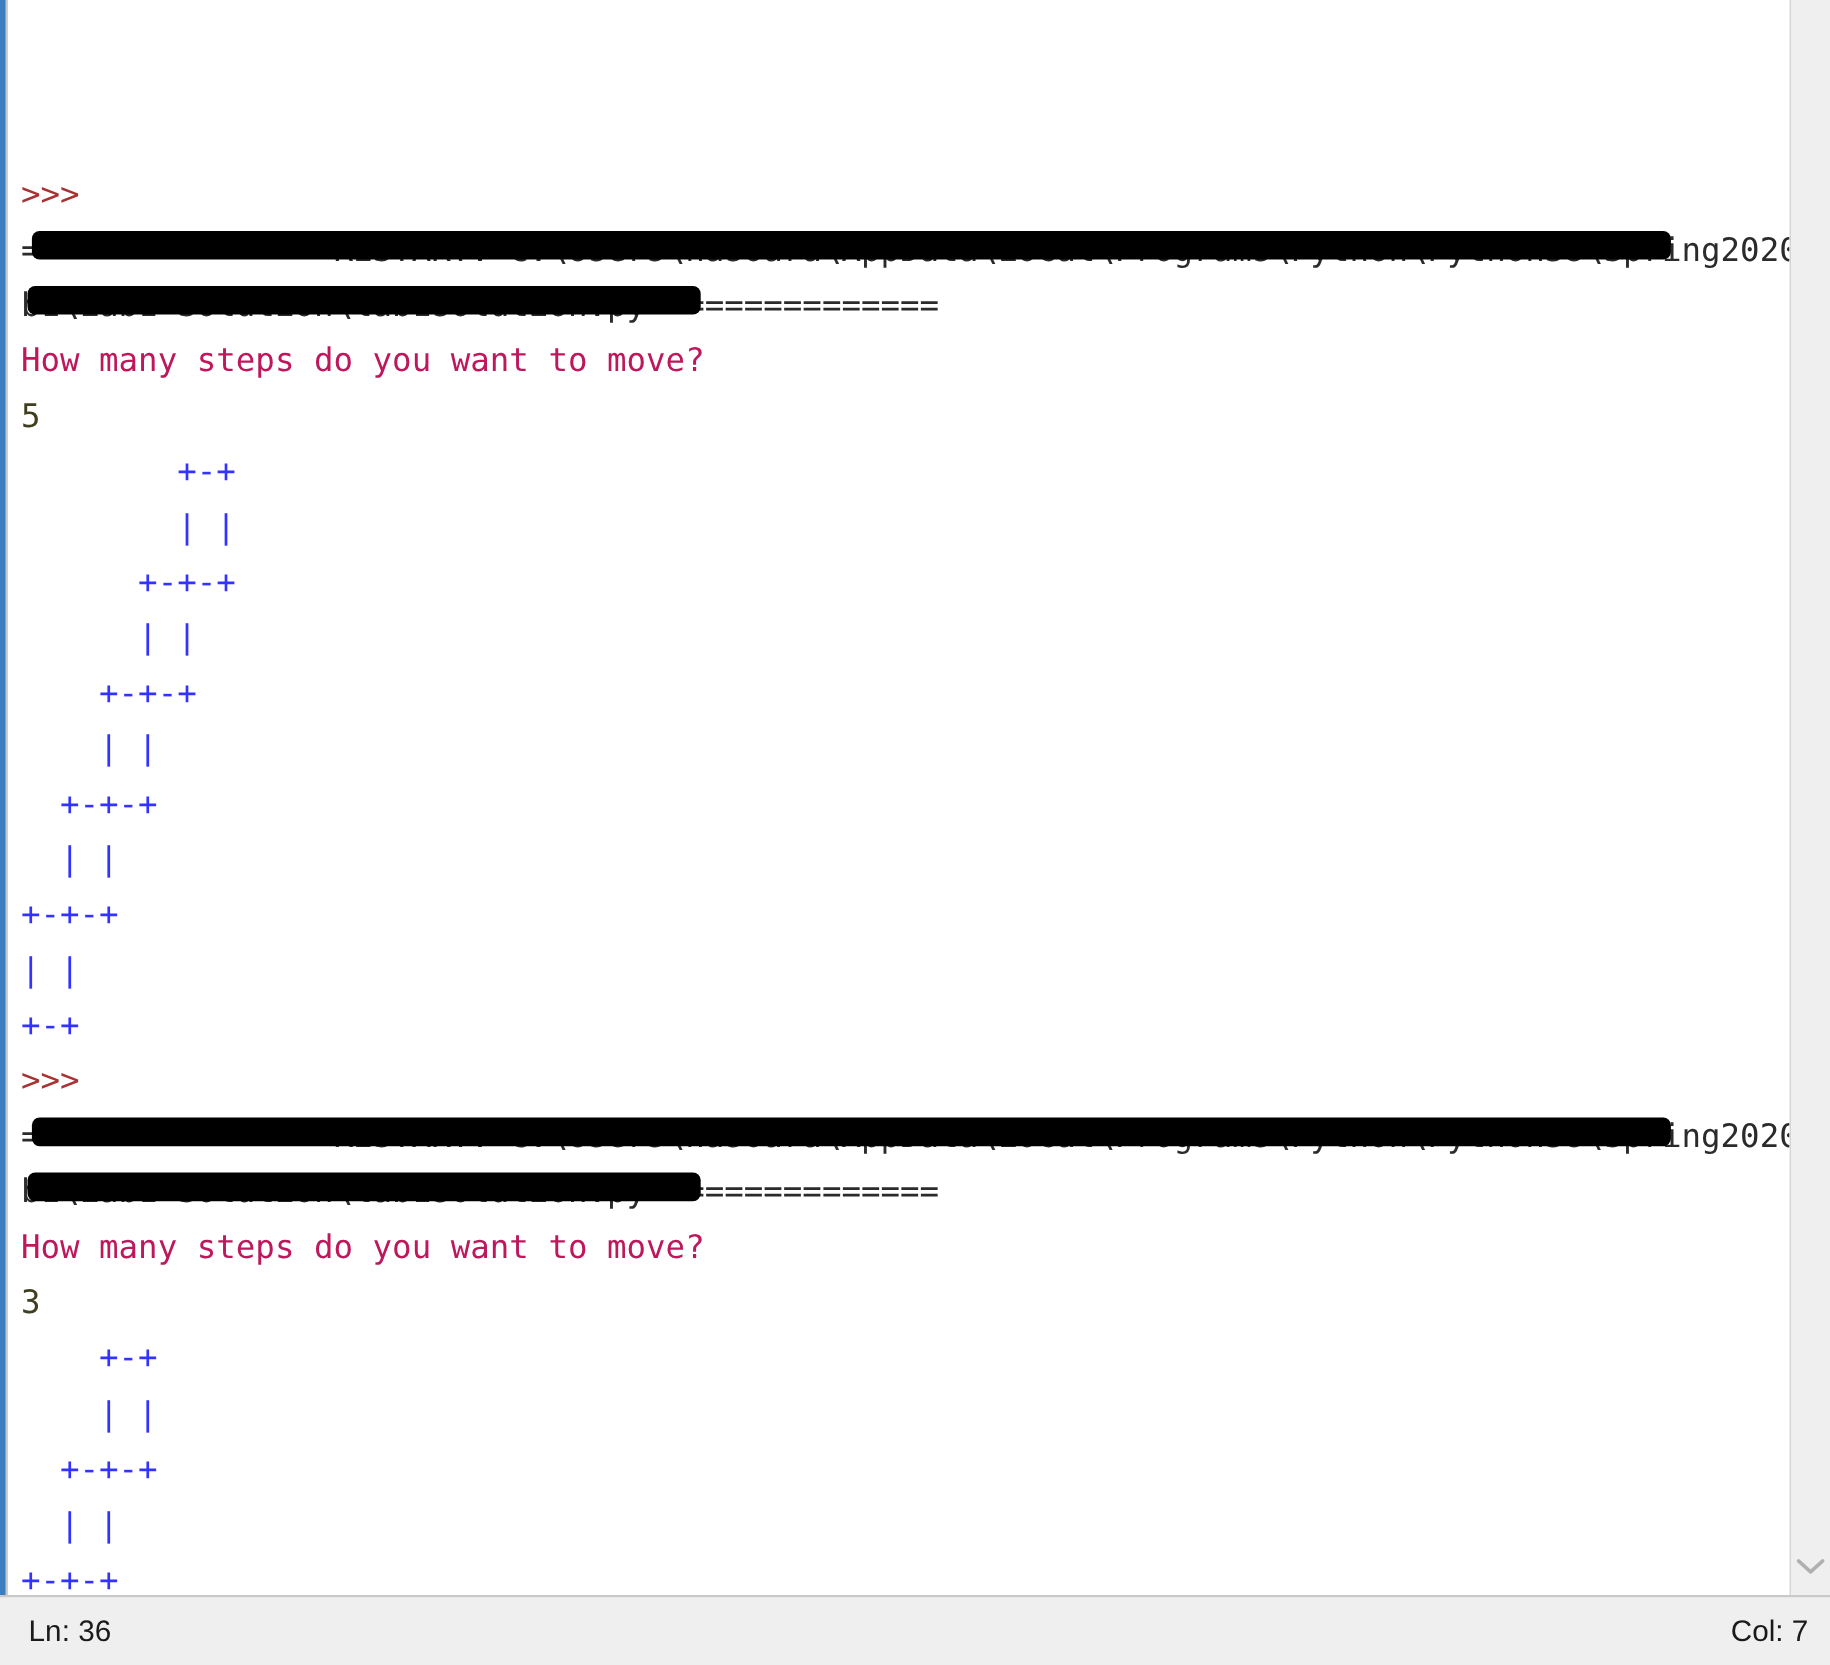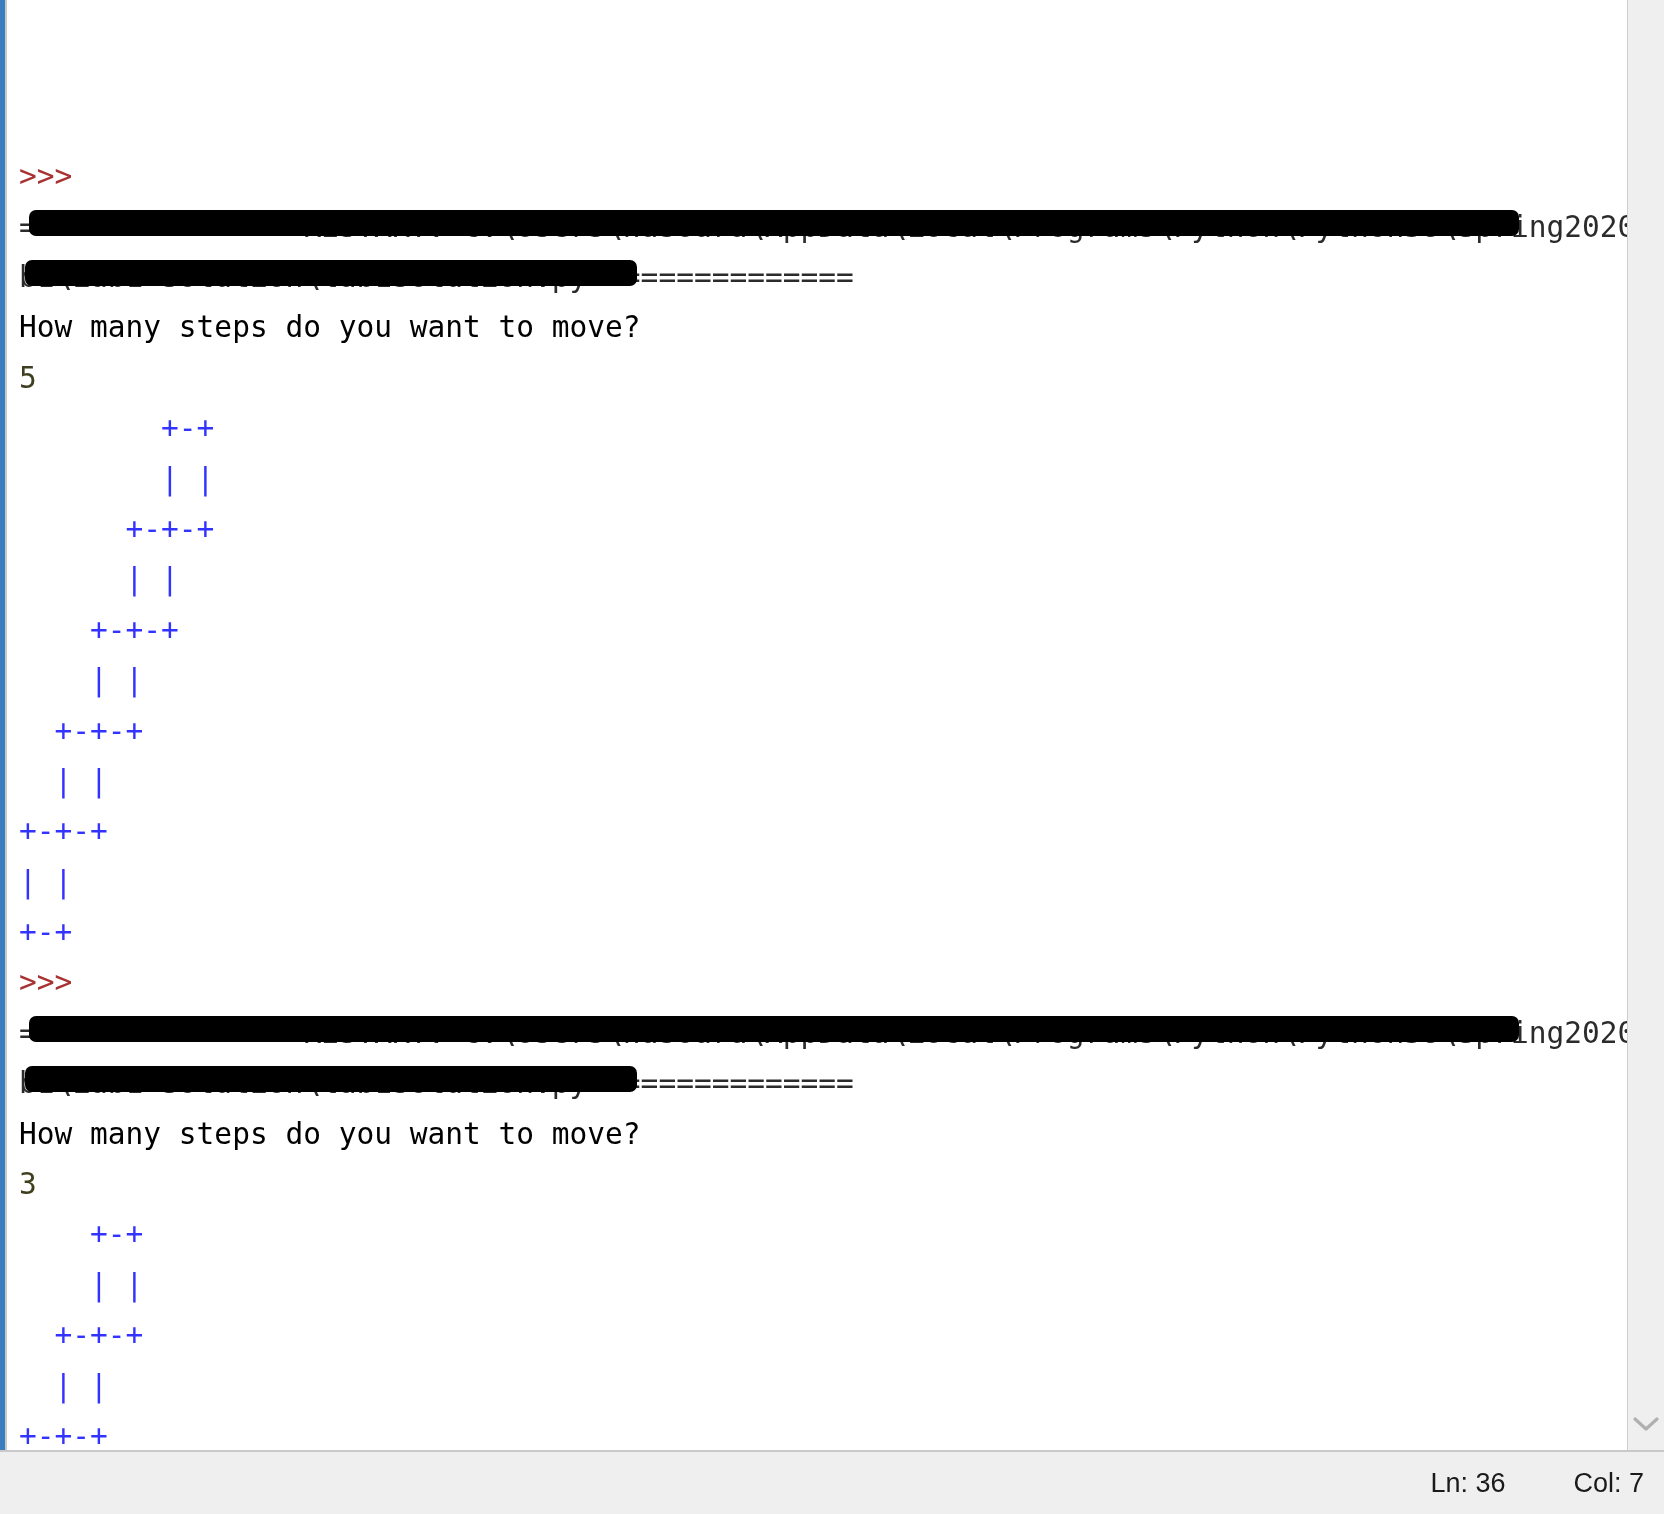--- a/index.html
+++ b/index.html
@@ -61,21 +61,21 @@
     position: relative;
     height: 50.4px;
     padding-left: 12px;
     white-space: pre;
     font-family: "DejaVu Sans Mono", "Liberation Mono", monospace;
     font-size: 29.5px;
     line-height: 50.4px;
   }
 
   .prompt    { color: #a83232; }
-  .out       { color: #000000; }
+  .out       { color: #be185d; }
   .stdin     { color: #3f3f1f; }
   .art       { color: #3333ff; }
 
   
   .restart-block {
     position: relative;
     height: 100.8px;
     overflow: hidden;
   }
   .restart-line {
@@ -123,21 +123,21 @@
     margin-bottom: 6px;
   }
 
   
   #status-bar {
     flex: 0 0 62px;
     background: #efefef;
     border-top: 2px solid #c9c9c9;
     display: flex;
     align-items: center;
-    justify-content: flex-end;
+    justify-content: space-between;
     padding-right: 20px;
     font-family: "Liberation Sans", sans-serif;
     font-size: 27px;
     color: #1a1a1a;
     gap: 42px;
   }
   #status-bar .seg { margin-left: 26px; white-space: pre; }
 </style>
 </head>
 <body>

